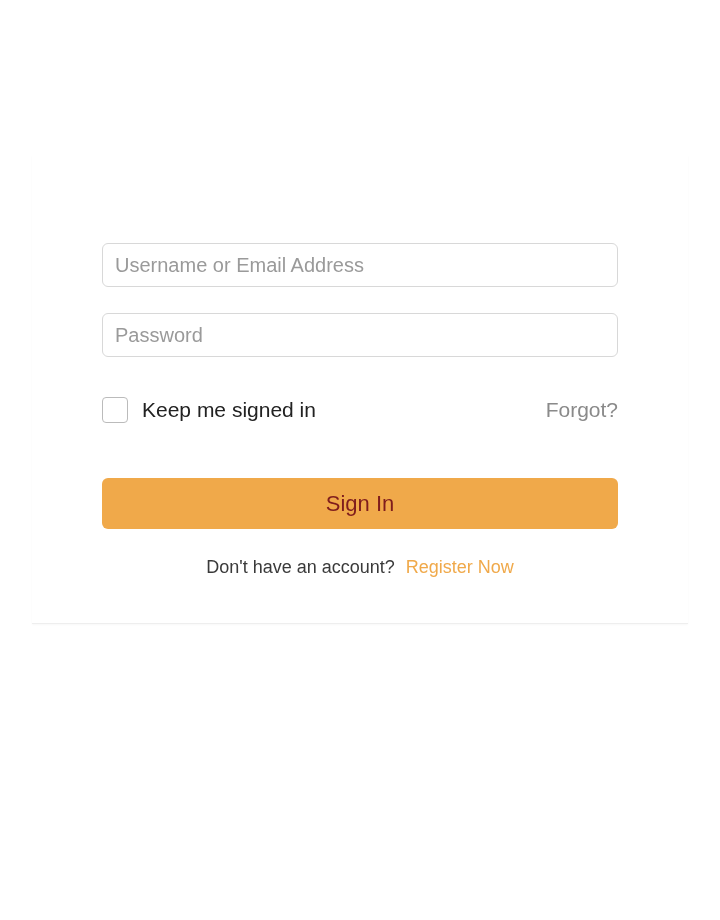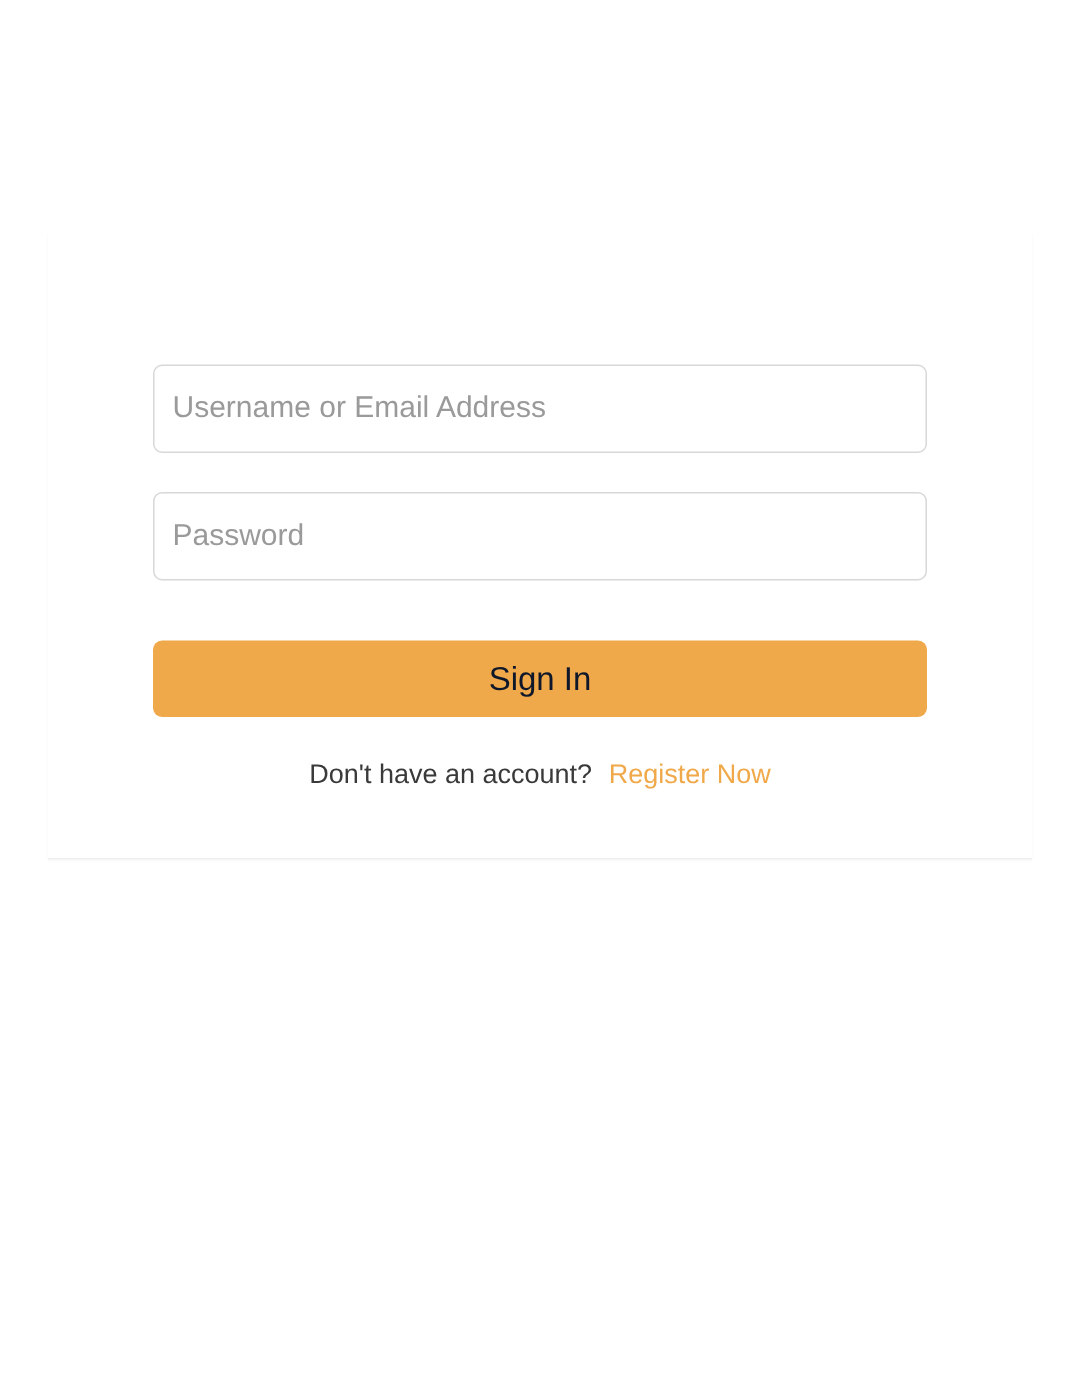--- a/index.html
+++ b/index.html
@@ -26,21 +26,21 @@
     }
     .heading {
       font-size: 27px;
       font-weight: 600;
       color: #222222;
       margin-bottom: 42px;
       letter-spacing: 0.2px;
     }
     .input-field {
       width: 100%;
-      height: 59px;
+      height: 44px;
       border: 1px solid #d8d8d8;
       border-radius: 6px;
       padding: 0 12px;
       font-size: 20px;
       color: #333333;
       margin-bottom: 26px;
       font-family: inherit;
       outline: none;
     }
     .input-field::placeholder {
@@ -81,21 +81,21 @@
       color: #8a8a8a;
       text-decoration: none;
       cursor: pointer;
     }
     .submit-button {
       width: 100%;
       height: 51px;
       background: #f0a94a;
       border: none;
       border-radius: 6px;
-      color: #0f172a;
+      color: #7f1d1d;
       font-size: 22px;
       font-weight: 500;
       cursor: pointer;
       font-family: inherit;
       margin-bottom: 28px;
     }
     .register-row {
       text-align: center;
       font-size: 18px;
     }
@@ -111,20 +111,27 @@
   </style>
 </head>
 <body>
 
 <div class="login-card">
 
   <input type="text" class="input-field" placeholder="Username or Email Address" style="">
 
   <input type="password" class="input-field" placeholder="Password" style="">
 
+  <div class="row-options">
+    <label class="checkbox-group">
+      <input type="checkbox" class="checkbox" style="">
+      <span class="checkbox-label">Keep me signed in</span>
+    </label>
+    <a class="forgot-link">Forgot?</a>
+  </div>
 
   <button class="submit-button">Sign In</button>
 
   <div class="register-row">
     <span class="register-text">Don't have an account?</span>
     <a class="register-link">Register Now</a>
   </div>
 </div>
 
 </body></html>

